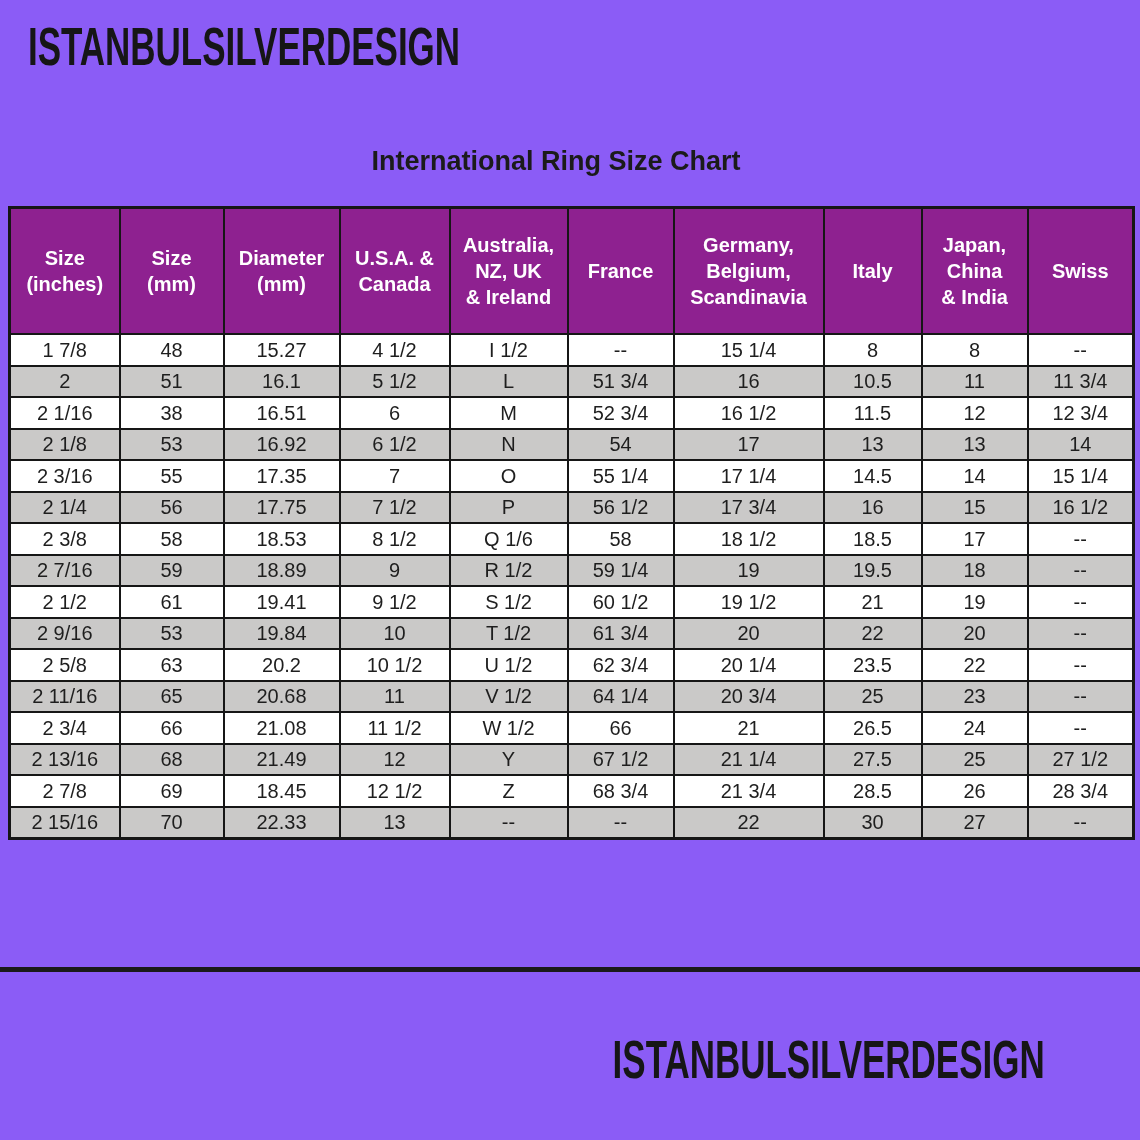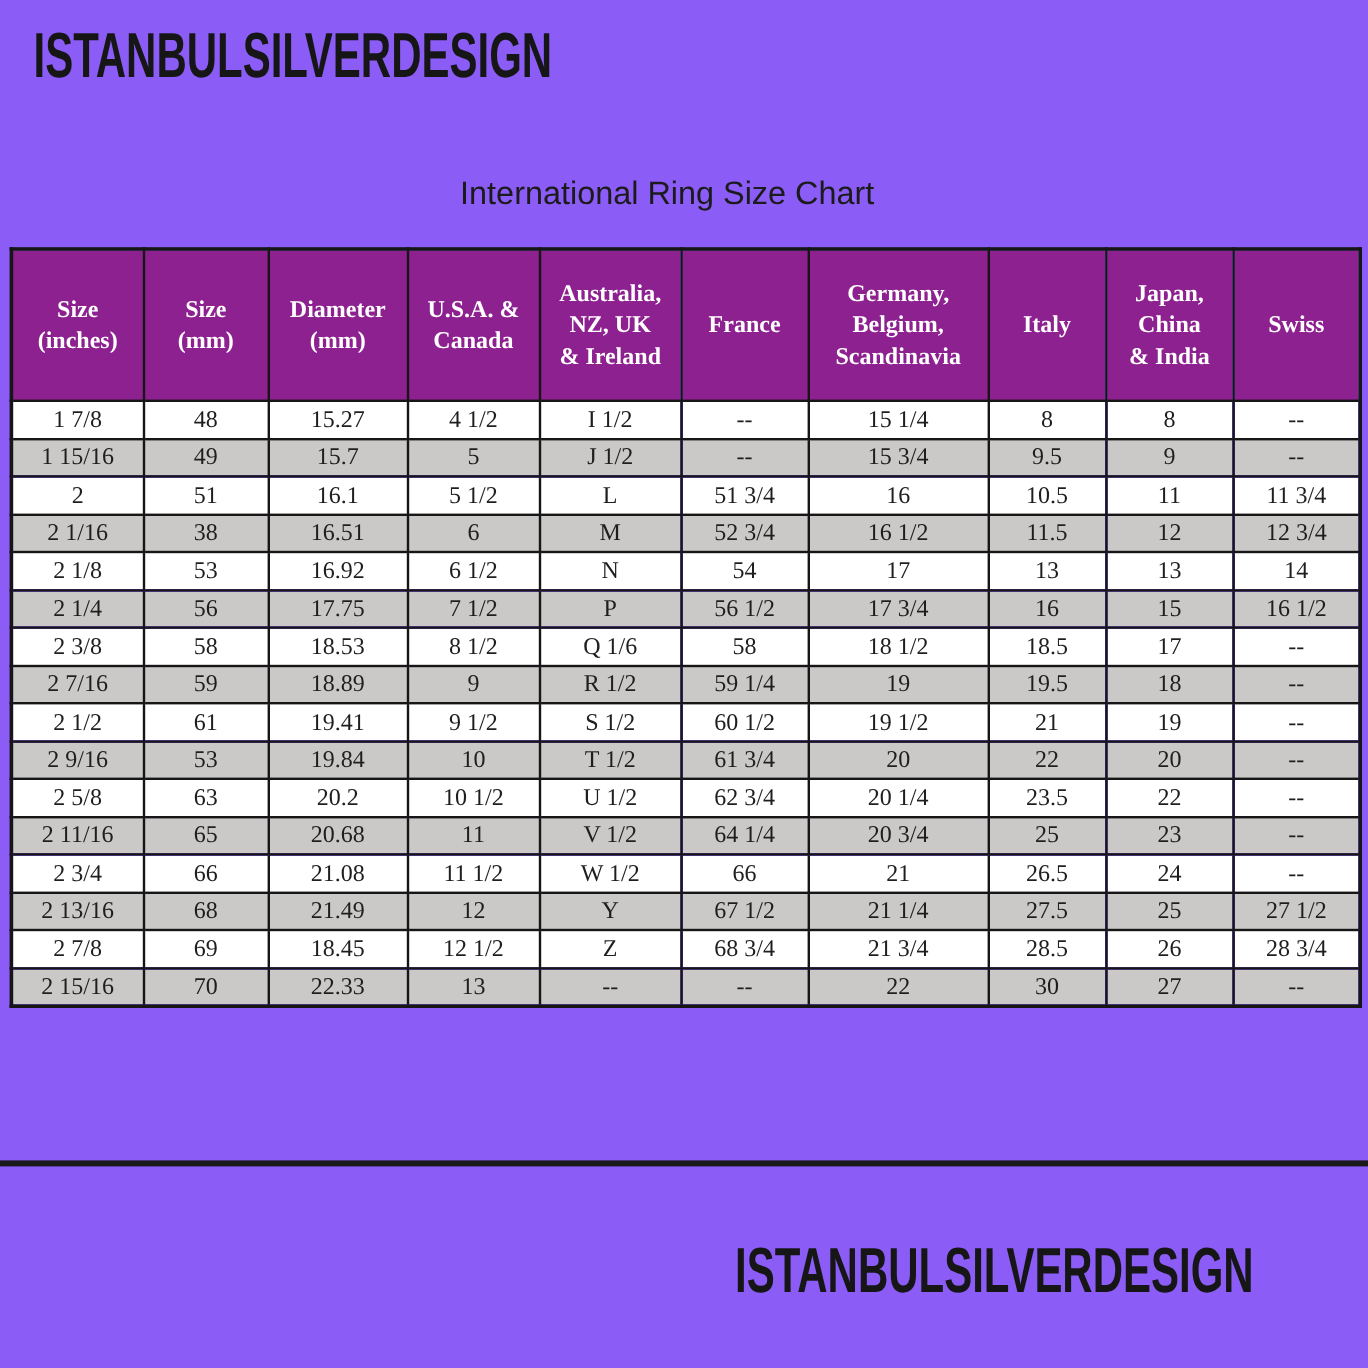--- a/index.html
+++ b/index.html
@@ -38,35 +38,34 @@
     transform: scaleX(0.66);
     transform-origin: right top;
   }
   .chart-title {
     position: absolute;
     left: 8px;
     top: 146px;
     width: 1096px;
     text-align: center;
     font-size: 27px;
-    font-weight: normal;
+    font-weight: bold;
     color: #1b1b1b;
   }
   .table-wrap {
     position: absolute;
     left: 8px;
     top: 206px;
     width: 1124px;
   }
   table.ring {
     border-collapse: collapse;
     table-layout: fixed;
     width: 1124px;
     border: 3px solid var(--border, #161616);
-    font-family: Liberation Serif, serif;
   }
   table.ring th, table.ring td {
     border: 2px solid var(--border, #161616);
     text-align: center;
     vertical-align: middle;
     padding: 0;
     overflow: hidden;
   }
   table.ring thead th {
     height: 124px;
@@ -161,32 +160,20 @@
             <td>15.27</td>
             <td>4 1/2</td>
             <td>I 1/2</td>
             <td>--</td>
             <td>15 1/4</td>
             <td>8</td>
             <td>8</td>
             <td>--</td>
           </tr>
           <tr>
-            <td>1 15/16</td>
-            <td>49</td>
-            <td>15.7</td>
-            <td>5</td>
-            <td>J 1/2</td>
-            <td>--</td>
-            <td>15 3/4</td>
-            <td>9.5</td>
-            <td>9</td>
-            <td>--</td>
-          </tr>
-          <tr>
             <td>2</td>
             <td>51</td>
             <td>16.1</td>
             <td>5 1/2</td>
             <td>L</td>
             <td>51 3/4</td>
             <td>16</td>
             <td>10.5</td>
             <td>11</td>
             <td>11 3/4</td>
@@ -209,20 +196,32 @@
             <td>16.92</td>
             <td>6 1/2</td>
             <td>N</td>
             <td>54</td>
             <td>17</td>
             <td>13</td>
             <td>13</td>
             <td>14</td>
           </tr>
           <tr>
+            <td>2 3/16</td>
+            <td>55</td>
+            <td>17.35</td>
+            <td>7</td>
+            <td>O</td>
+            <td>55 1/4</td>
+            <td>17 1/4</td>
+            <td>14.5</td>
+            <td>14</td>
+            <td>15 1/4</td>
+          </tr>
+          <tr>
             <td>2 1/4</td>
             <td>56</td>
             <td>17.75</td>
             <td>7 1/2</td>
             <td>P</td>
             <td>56 1/2</td>
             <td>17 3/4</td>
             <td>16</td>
             <td>15</td>
             <td>16 1/2</td>

